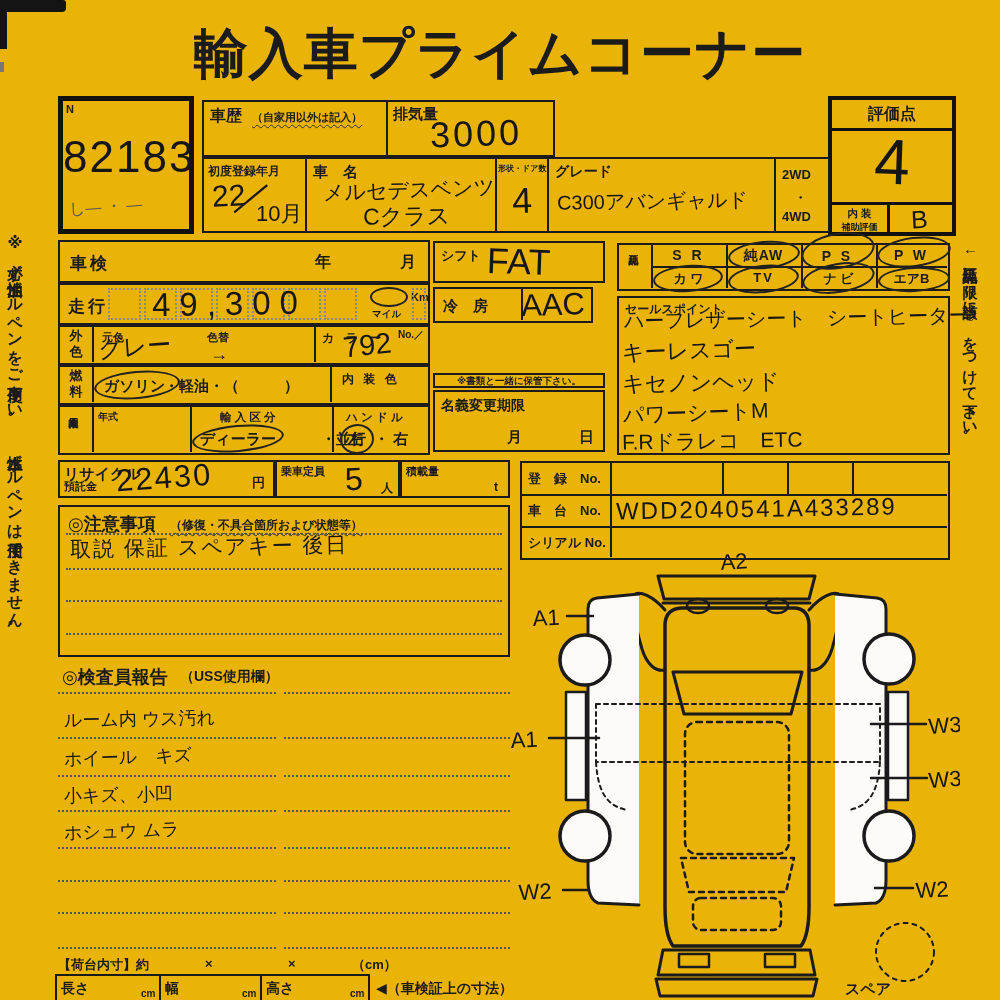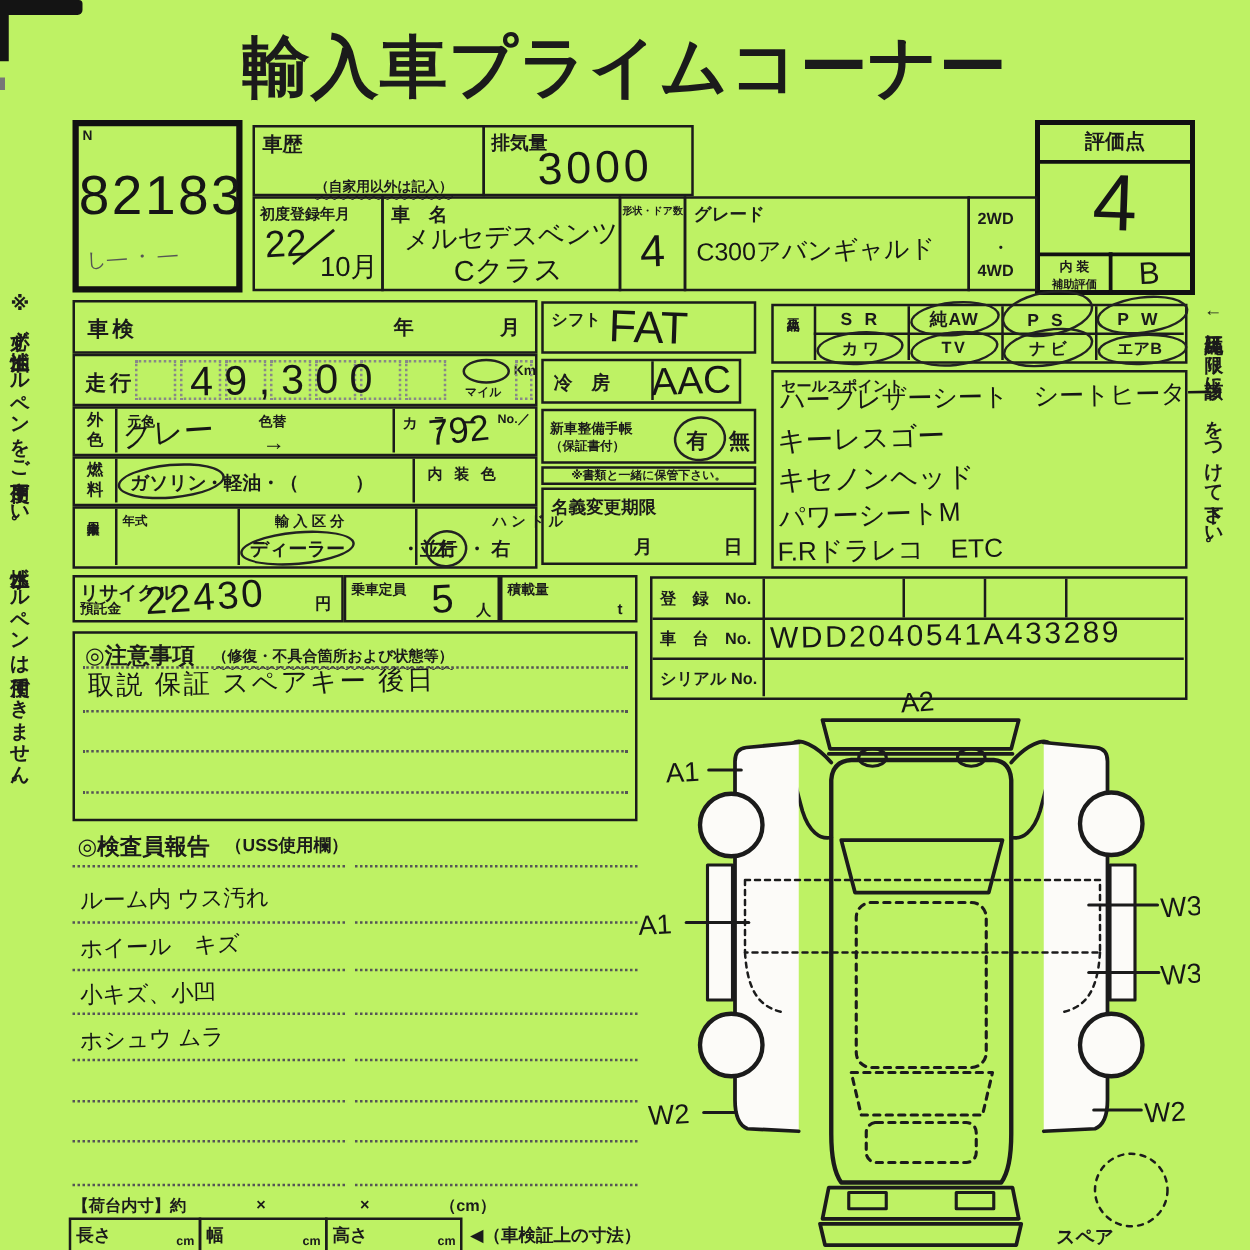--- a/index.html
+++ b/index.html
@@ -1,18 +1,18 @@
 <!DOCTYPE html>
 <html><head>
 <meta charset="utf-8">
 <style>
   html,body{margin:0;padding:0;background:#e8e8e4;}
   #sheet{
     position:relative;width:1000px;height:1000px;margin:0 auto;
-    background:#bef264;overflow:hidden;
+    background:#eab308;overflow:hidden;
     font-family:"Liberation Sans","DejaVu Sans",sans-serif;
     color:#1a1a1a;
   }
   .abs{position:absolute;}
   .box{position:absolute;border:2.5px solid #1b1b1b;box-sizing:border-box;background:transparent;}
   .box-thick{position:absolute;border:4px solid #111;box-sizing:border-box;}
   .lbl{font-weight:bold;color:#1b1b1b;white-space:nowrap;}
   .hw{color:#161616;white-space:nowrap;line-height:1;}
   .dotline{position:absolute;height:0;border-bottom:2px dotted #555;}
   .mcell{display:inline-block;width:33px;height:32px;border:2px dotted #888;margin-right:3px;box-sizing:border-box;}
@@ -34,21 +34,21 @@
   <div class="abs lbl" style="left:190px;top:18px;width:620px;text-align:center;font-size:54px;font-weight:600;letter-spacing:1px;">輸入車プライムコーナー</div>
 
   <div class="abs" style="left:58px;top:96px;width:136px;height:138px;border:5px solid #111;box-sizing:border-box;">
     <span class="abs lbl" style="left:3px;top:2px;font-size:11px;">N</span>
     <span class="abs hw" style="left:0;top:34px;width:126px;text-align:center;font-size:44px;letter-spacing:2px;">82183</span>
     <span class="abs hw" style="left:6px;top:98px;font-size:16px;color:#555;transform:rotate(-4deg);">し— ・ —</span>
   </div>
 
   <div class="box" style="left:202px;top:100px;width:186px;height:57px;">
     <span class="abs lbl" style="left:6px;top:4px;font-size:16px;">車歴</span>
-    <span class="abs lbl wavy" style="left:48px;top:8px;font-size:11px;margin-top:32px;">（自家用以外は記入）</span>
+    <span class="abs lbl wavy" style="left:48px;top:8px;font-size:11px;">（自家用以外は記入）</span>
   </div>
   <div class="box" style="left:386px;top:100px;width:169px;height:57px;">
     <span class="abs lbl" style="left:5px;top:3px;font-size:15px;">排気量</span>
     <span class="abs hw" style="left:42px;top:14px;font-size:36px;letter-spacing:3px;transform:rotate(-2deg);">3000</span>
   </div>
 
   <div class="box-thick" style="left:828px;top:96px;width:128px;height:140px;">
     <div class="abs" style="left:0;top:0;width:120px;height:28px;border-bottom:3px solid #111;text-align:center;">
       <span class="lbl" style="font-size:16px;line-height:28px;">評価点</span>
     </div>
@@ -134,41 +134,34 @@
   <div class="box" style="left:58px;top:405px;width:372px;height:50px;">
     <div class="abs vtext lbl" style="left:8px;top:3px;font-size:10px;line-height:1;">輸入車用</div>
     <div class="abs" style="left:32px;top:0;width:0;height:45px;border-left:2px solid #1b1b1b;"></div>
     <span class="abs lbl" style="left:38px;top:3px;font-size:10px;">年式</span>
     <div class="abs" style="left:130px;top:0;width:0;height:45px;border-left:2px solid #1b1b1b;"></div>
     <span class="abs lbl" style="left:160px;top:3px;font-size:11.5px;">輸 入 区 分</span>
     <span class="abs" style="left:140px;top:23px;font-size:15px;font-weight:bold;">ディーラー</span>
     <span class="abs" style="left:218px;top:23px;font-size:15px;font-weight:bold;margin-left:43px;">・並行</span>
     <div class="hand-ellipse" style="left:132px;top:18px;width:92px;height:27px;display:block;transform:rotate(-5deg);"></div>
     <div class="abs" style="left:272px;top:0;width:0;height:45px;border-left:2px solid #1b1b1b;"></div>
-    <span class="abs lbl" style="left:286px;top:3px;font-size:11.5px;margin-left:48px;">ハ ン ド ル</span>
+    <span class="abs lbl" style="left:286px;top:3px;font-size:11.5px;">ハ ン ド ル</span>
     <span class="abs" style="left:288px;top:23px;font-size:15px;font-weight:bold;">左</span>
     <span class="abs" style="left:314px;top:23px;font-size:15px;font-weight:bold;">・ 右</span>
     <div class="hand-ellipse" style="left:280px;top:17px;width:34px;height:30px;display:block;transform:rotate(-8deg);"></div>
   </div>
 
   <div class="box" style="left:433px;top:241px;width:172px;height:42px;">
     <span class="abs lbl" style="left:6px;top:4px;font-size:13px;">シフト</span>
     <span class="abs hw" style="left:52px;top:1px;font-size:36px;transform:rotate(2deg);">FAT</span>
   </div>
   <div class="box" style="left:433px;top:287px;width:160px;height:36px;">
     <div class="abs" style="left:86px;top:0;width:0;height:31px;border-left:2px solid #1b1b1b;"></div>
     <span class="abs lbl" style="left:8px;top:8px;font-size:15px;">冷　房</span>
     <span class="abs hw" style="left:86px;top:0px;font-size:31px;transform:rotate(-2deg);">AAC</span>
-  </div>
-  <div class="box" style="left:433px;top:327px;width:172px;height:44px;">
-    <span class="abs lbl" style="left:5px;top:6px;font-size:11px;">新車整備手帳</span>
-    <span class="abs lbl" style="left:5px;top:21px;font-size:10px;">（保証書付）</span>
-    <span class="abs lbl" style="left:114px;top:12px;font-size:17px;">有</span>
-    <span class="abs lbl" style="left:148px;top:12px;font-size:17px;">無</span>
-    <div class="hand-ellipse" style="left:104px;top:4px;width:42px;height:36px;display:block;transform:rotate(-7deg);"></div>
   </div>
   <div class="box" style="left:433px;top:373px;width:172px;height:15px;">
     <span class="lbl" style="display:block;text-align:center;font-size:9.5px;line-height:11px;">※書類と一緒に保管下さい。</span>
   </div>
   <div class="box" style="left:433px;top:390px;width:172px;height:62px;">
     <span class="abs lbl" style="left:6px;top:5px;font-size:14px;">名義変更期限</span>
     <span class="abs lbl" style="left:72px;top:36px;font-size:15px;">月</span>
     <span class="abs lbl" style="left:144px;top:36px;font-size:15px;">日</span>
   </div>
 

